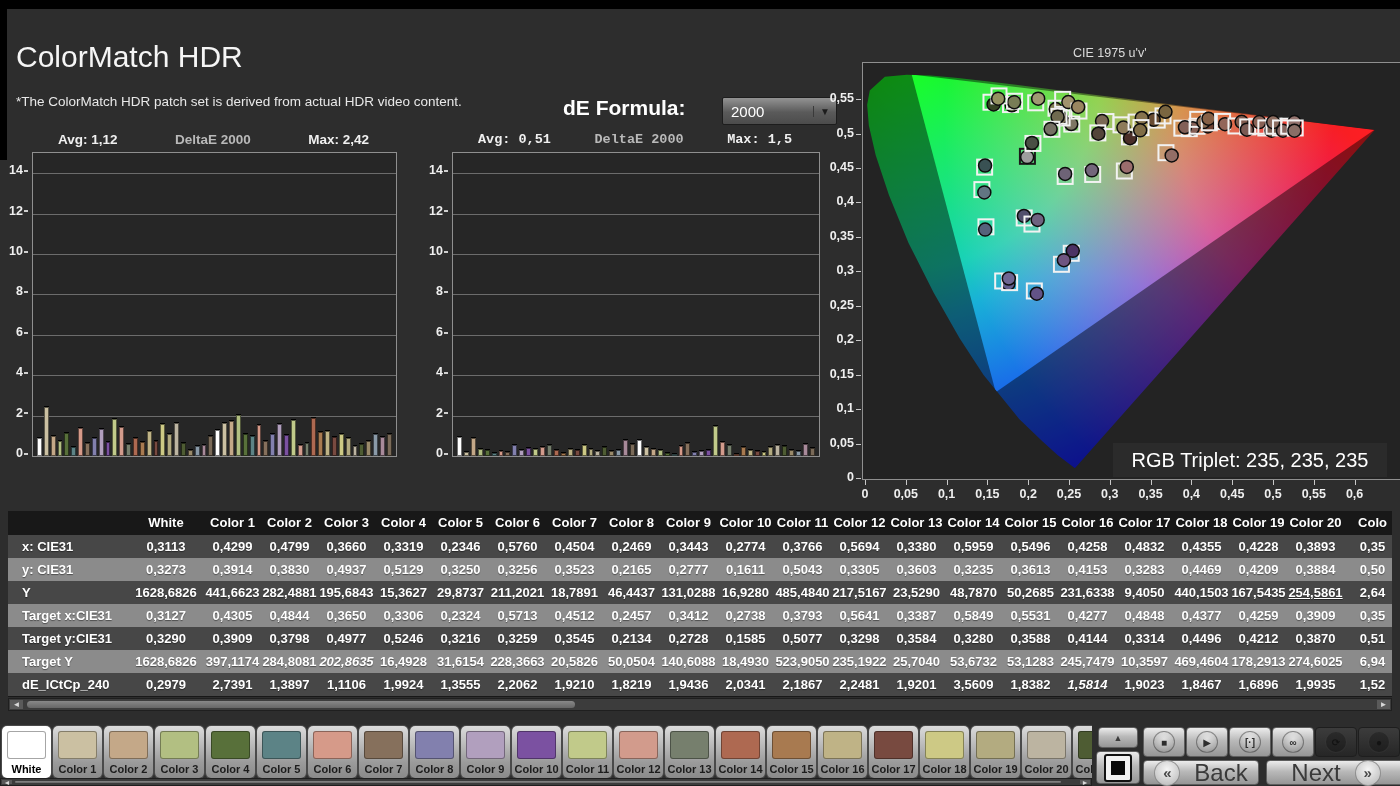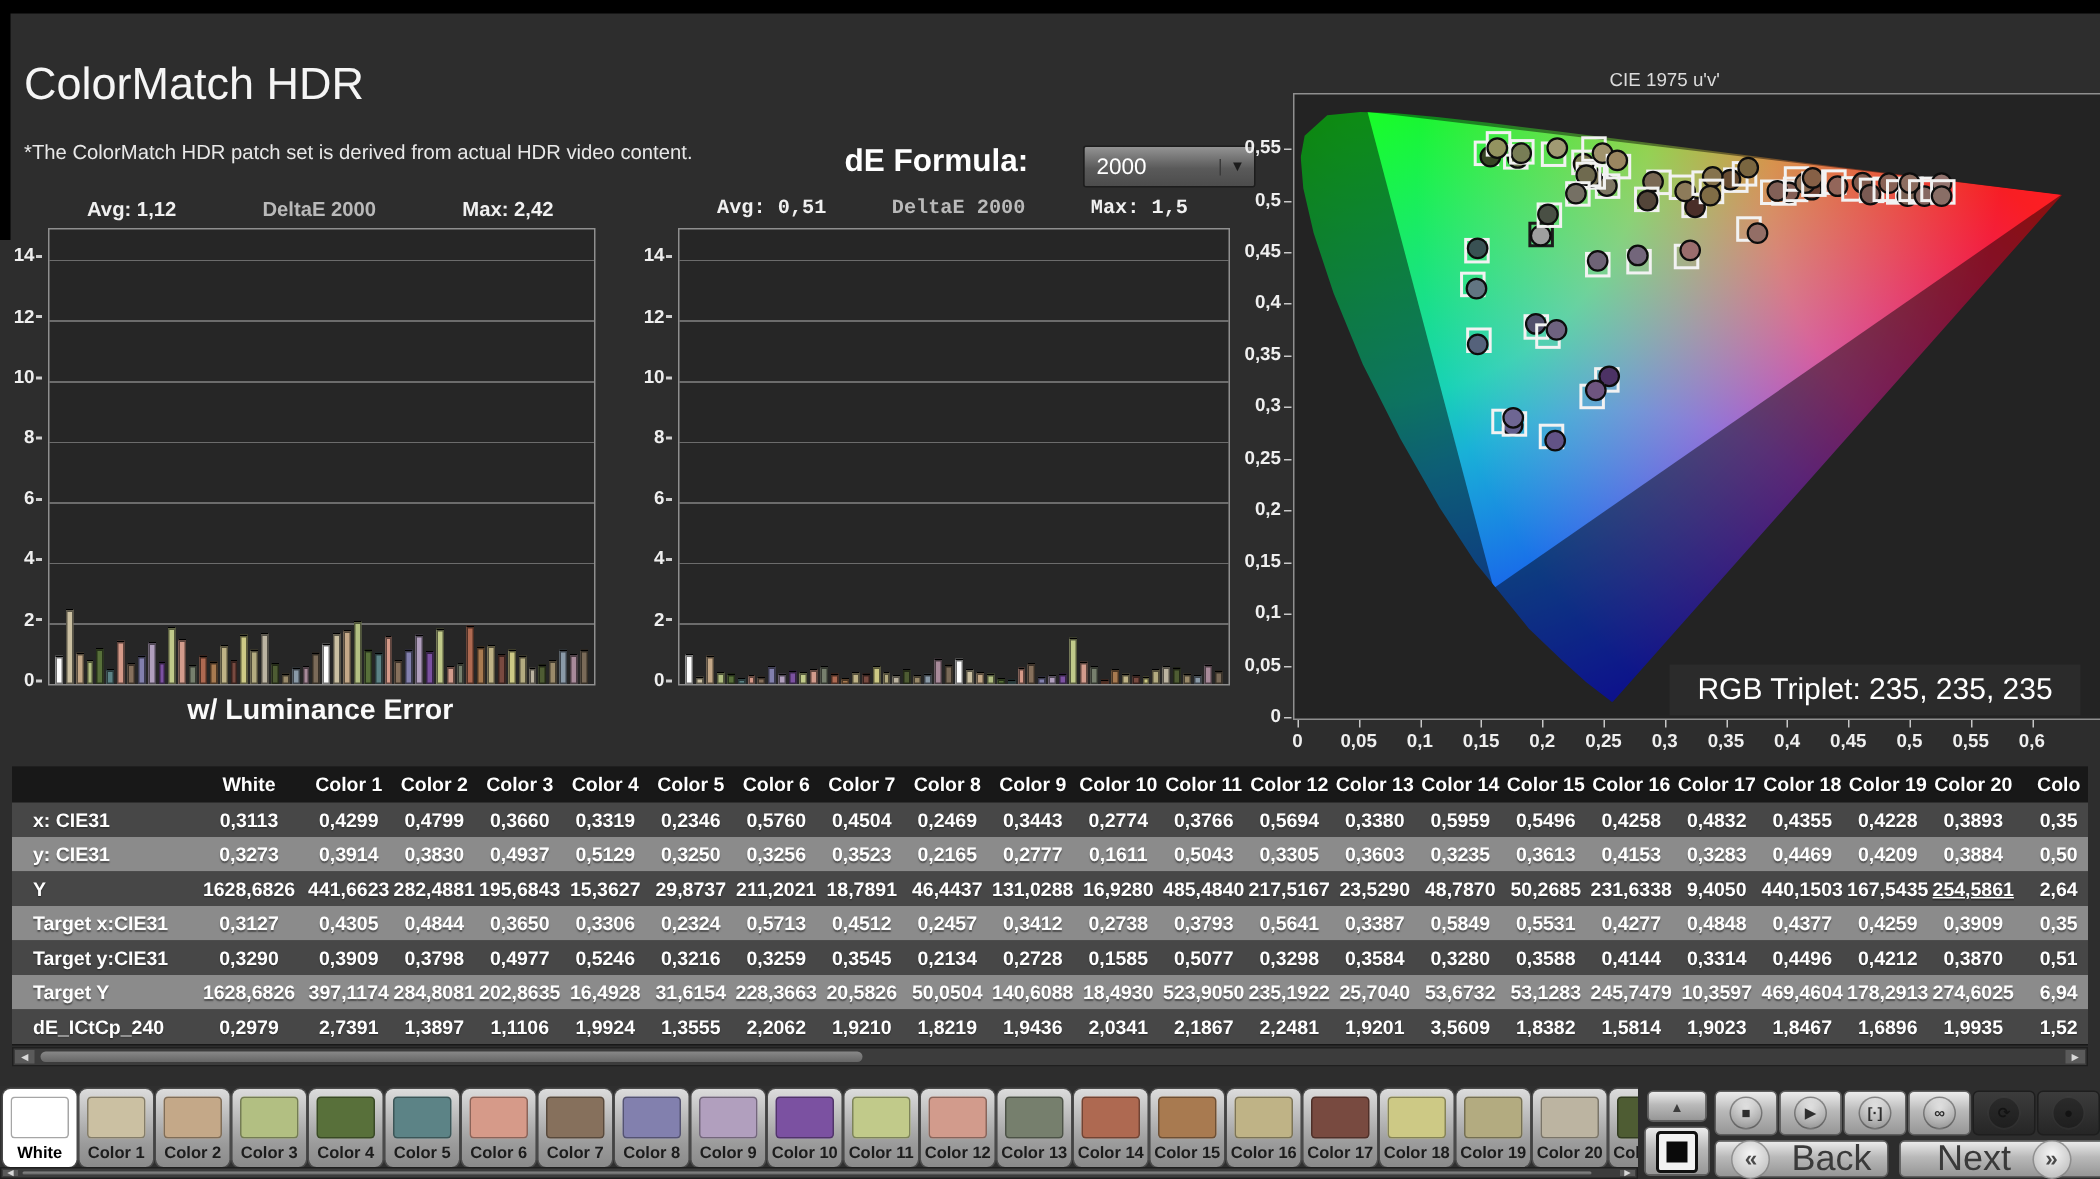--- a/index.html
+++ b/index.html
@@ -148,21 +148,20 @@
   <div class="abs yticks" style="left: 0px; top: 152px; width: 30px; height: 303px;">
       <div class="ytick" style="right: 2px; top: 294px;">0<span class="dash"></span></div>
       <div class="ytick" style="right: 2px; top: 253.6px;">2<span class="dash"></span></div>
       <div class="ytick" style="right: 2px; top: 213.2px;">4<span class="dash"></span></div>
       <div class="ytick" style="right: 2px; top: 172.8px;">6<span class="dash"></span></div>
       <div class="ytick" style="right: 2px; top: 132.4px;">8<span class="dash"></span></div>
       <div class="ytick" style="right: 2px; top: 92px;">10<span class="dash"></span></div>
       <div class="ytick" style="right: 2px; top: 51.6px;">12<span class="dash"></span></div>
       <div class="ytick" style="right: 2px; top: 11.2px;">14<span class="dash"></span></div>
     </div>
-  <div class="abs caption" style="left:32px;width:363px;">w/ Luminance Error</div>
 
   <div class="abs stats-row" style="left:452px;width:366px;font-family:Liberation Mono, monospace;">
     <span>Avg: 0,51</span>
     <span class="mid">DeltaE 2000</span>
     <span>Max: 1,5</span>
   </div>
   <div class="abs plot" style="left:452px;top:152px;width:366px;height:303px;">
     <div class="bars">
         <div class="bar" style="height: 6.33%; background: rgb(255, 255, 255);"></div>
         <div class="bar" style="height: 1.33%; background: rgb(203, 192, 162);"></div>
@@ -577,21 +576,21 @@
         <div class="tcell" style="width: 57px;">0,4496</div>
         <div class="tcell" style="width: 57px;">0,4212</div>
         <div class="tcell" style="width: 57px;">0,3870</div>
         <div class="tcell" style="width: 57px;">0,51</div>
       </div>
       <div class="trow shadeB">
         <div class="tcell tlabel">Target Y</div>
         <div class="tcell" style="width: 76px;">1628,6826</div>
         <div class="tcell" style="width: 57px;">397,1174</div>
         <div class="tcell" style="width: 57px;">284,8081</div>
-        <div class="tcell" style="width: 57px;">202,8635</div>
+        <div class="tcell" style="width: 57px; font-style: italic;">202,8635</div>
         <div class="tcell" style="width: 57px;">16,4928</div>
         <div class="tcell" style="width: 57px;">31,6154</div>
         <div class="tcell" style="width: 57px;">228,3663</div>
         <div class="tcell" style="width: 57px;">20,5826</div>
         <div class="tcell" style="width: 57px;">50,0504</div>
         <div class="tcell" style="width: 57px;">140,6088</div>
         <div class="tcell" style="width: 57px;">18,4930</div>
         <div class="tcell" style="width: 57px;">523,9050</div>
         <div class="tcell" style="width: 57px;">235,1922</div>
         <div class="tcell" style="width: 57px;">25,7040</div>
@@ -615,21 +614,21 @@
         <div class="tcell" style="width: 57px;">2,2062</div>
         <div class="tcell" style="width: 57px;">1,9210</div>
         <div class="tcell" style="width: 57px;">1,8219</div>
         <div class="tcell" style="width: 57px;">1,9436</div>
         <div class="tcell" style="width: 57px;">2,0341</div>
         <div class="tcell" style="width: 57px;">2,1867</div>
         <div class="tcell" style="width: 57px;">2,2481</div>
         <div class="tcell" style="width: 57px;">1,9201</div>
         <div class="tcell" style="width: 57px;">3,5609</div>
         <div class="tcell" style="width: 57px;">1,8382</div>
-        <div class="tcell" style="width: 57px;">1,5814</div>
+        <div class="tcell" style="width: 57px; font-style: italic;">1,5814</div>
         <div class="tcell" style="width: 57px;">1,9023</div>
         <div class="tcell" style="width: 57px;">1,8467</div>
         <div class="tcell" style="width: 57px;">1,6896</div>
         <div class="tcell" style="width: 57px;">1,9935</div>
         <div class="tcell" style="width: 57px;">1,52</div>
       </div>
     </div>
   <div class="abs hscroll" style="left:8px;top:698px;width:1384px;height:13px;">
     <div class="hs-arrow" style="left:1px;">◄</div>
     <div class="hs-thumb" style="left:18px;width:548px;"></div>

